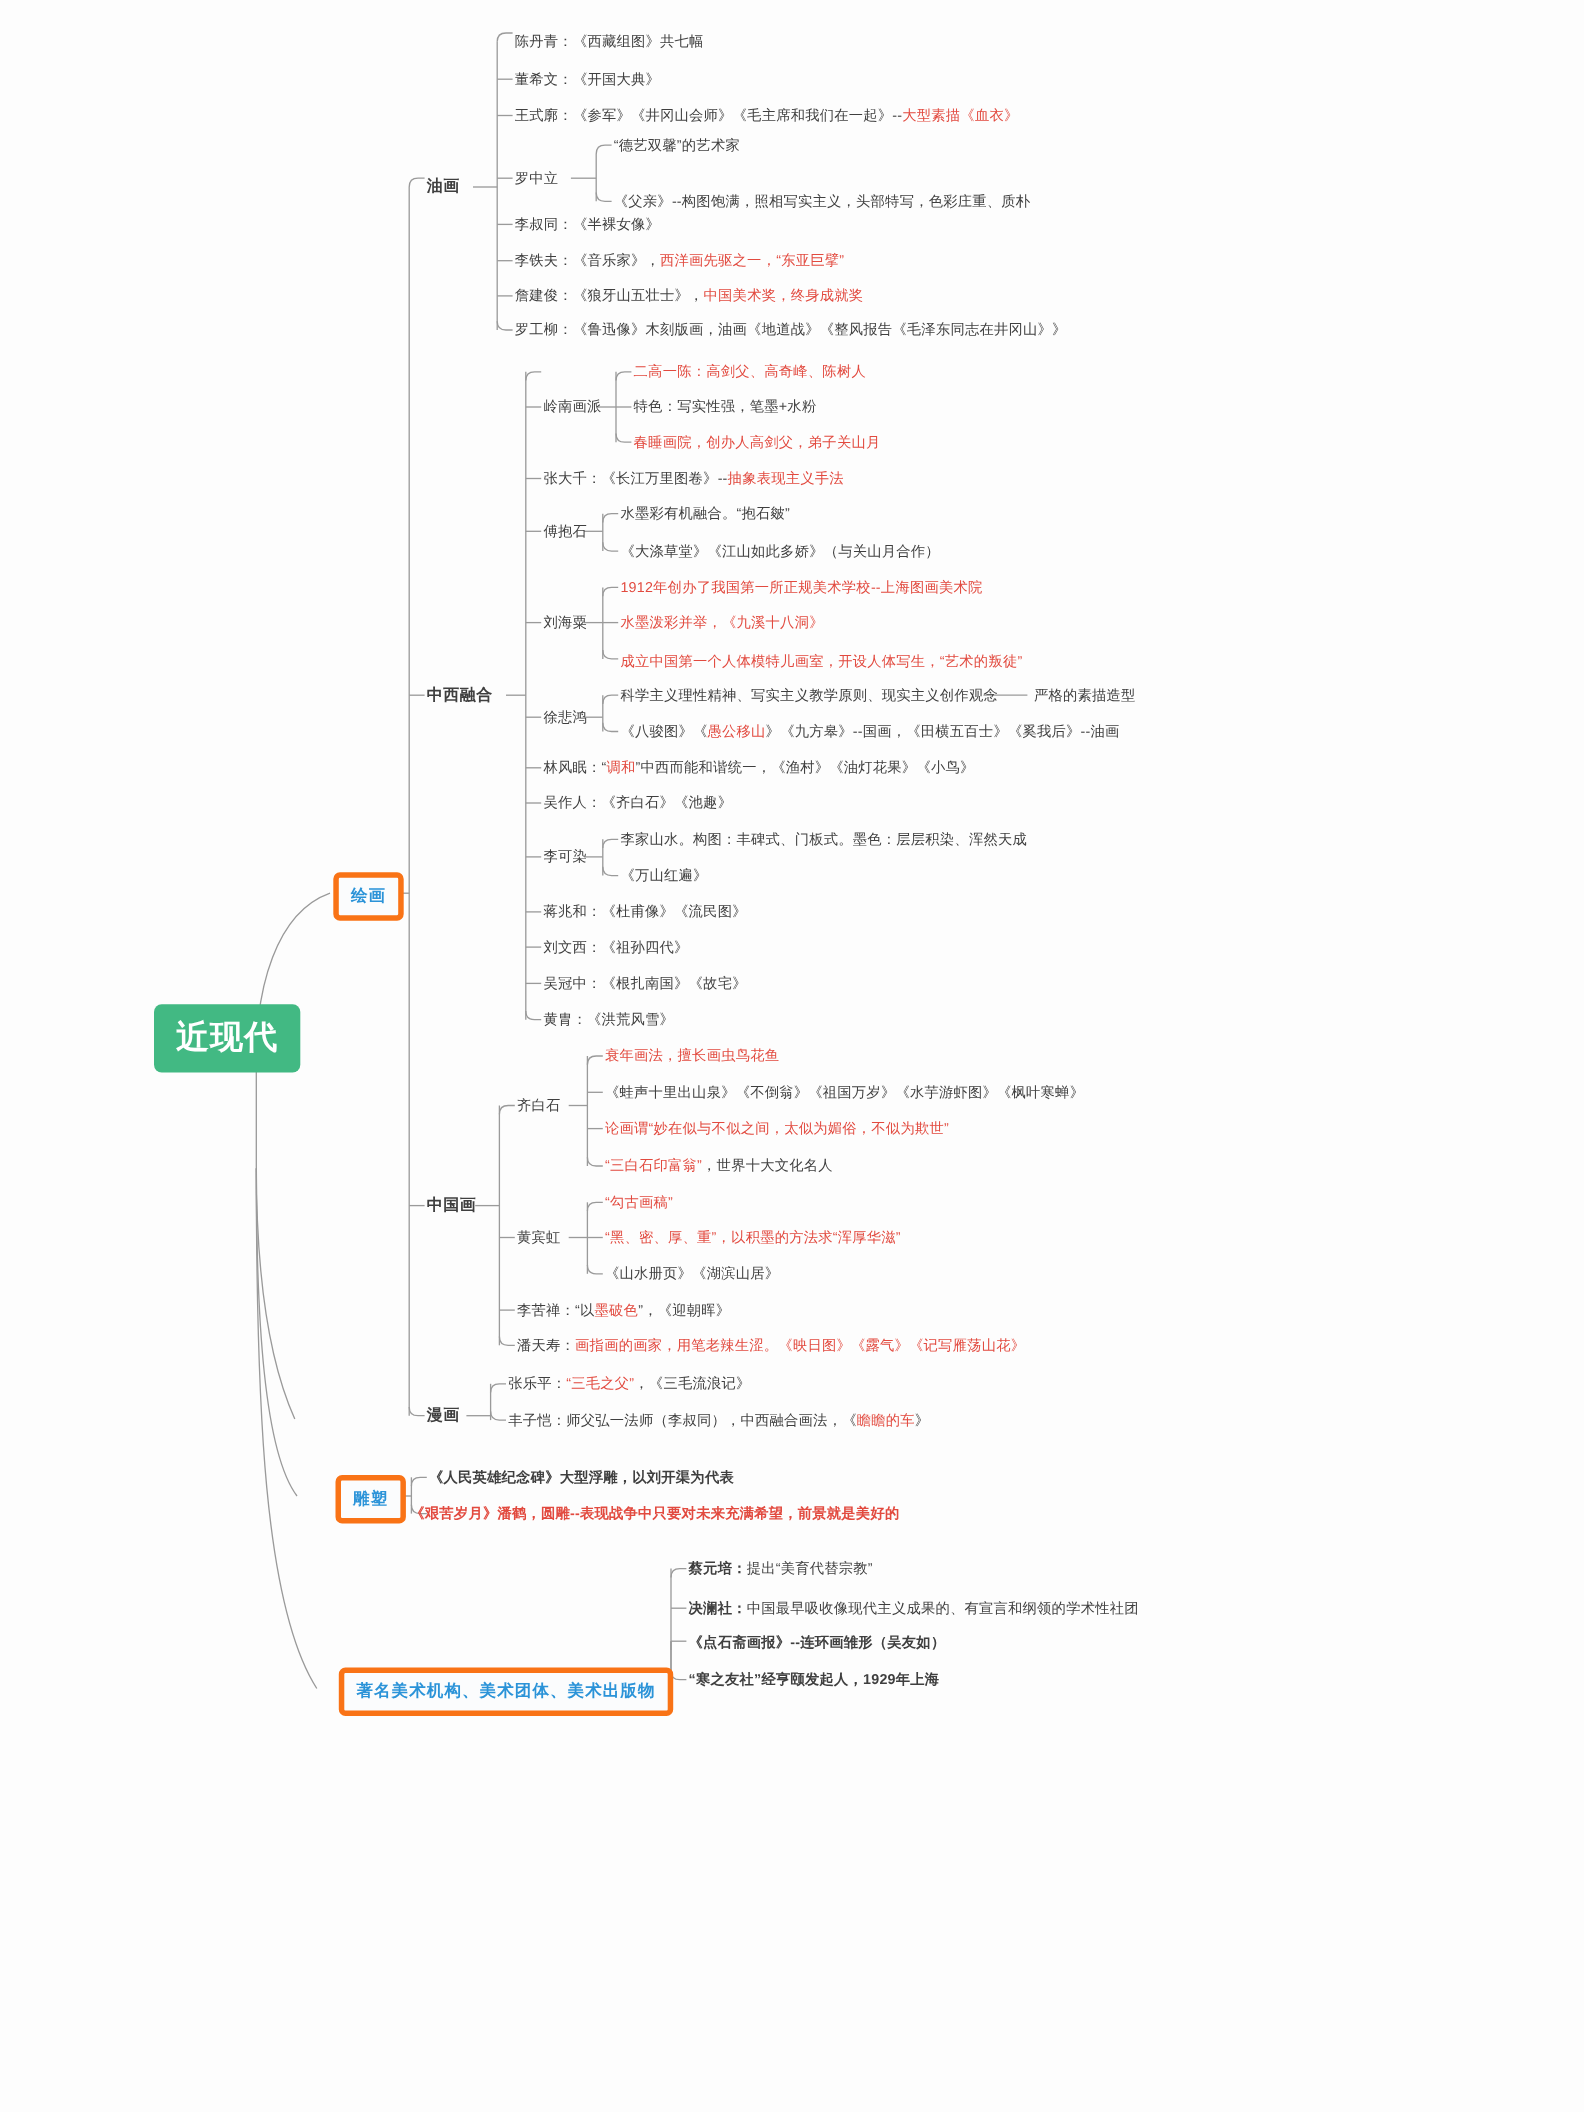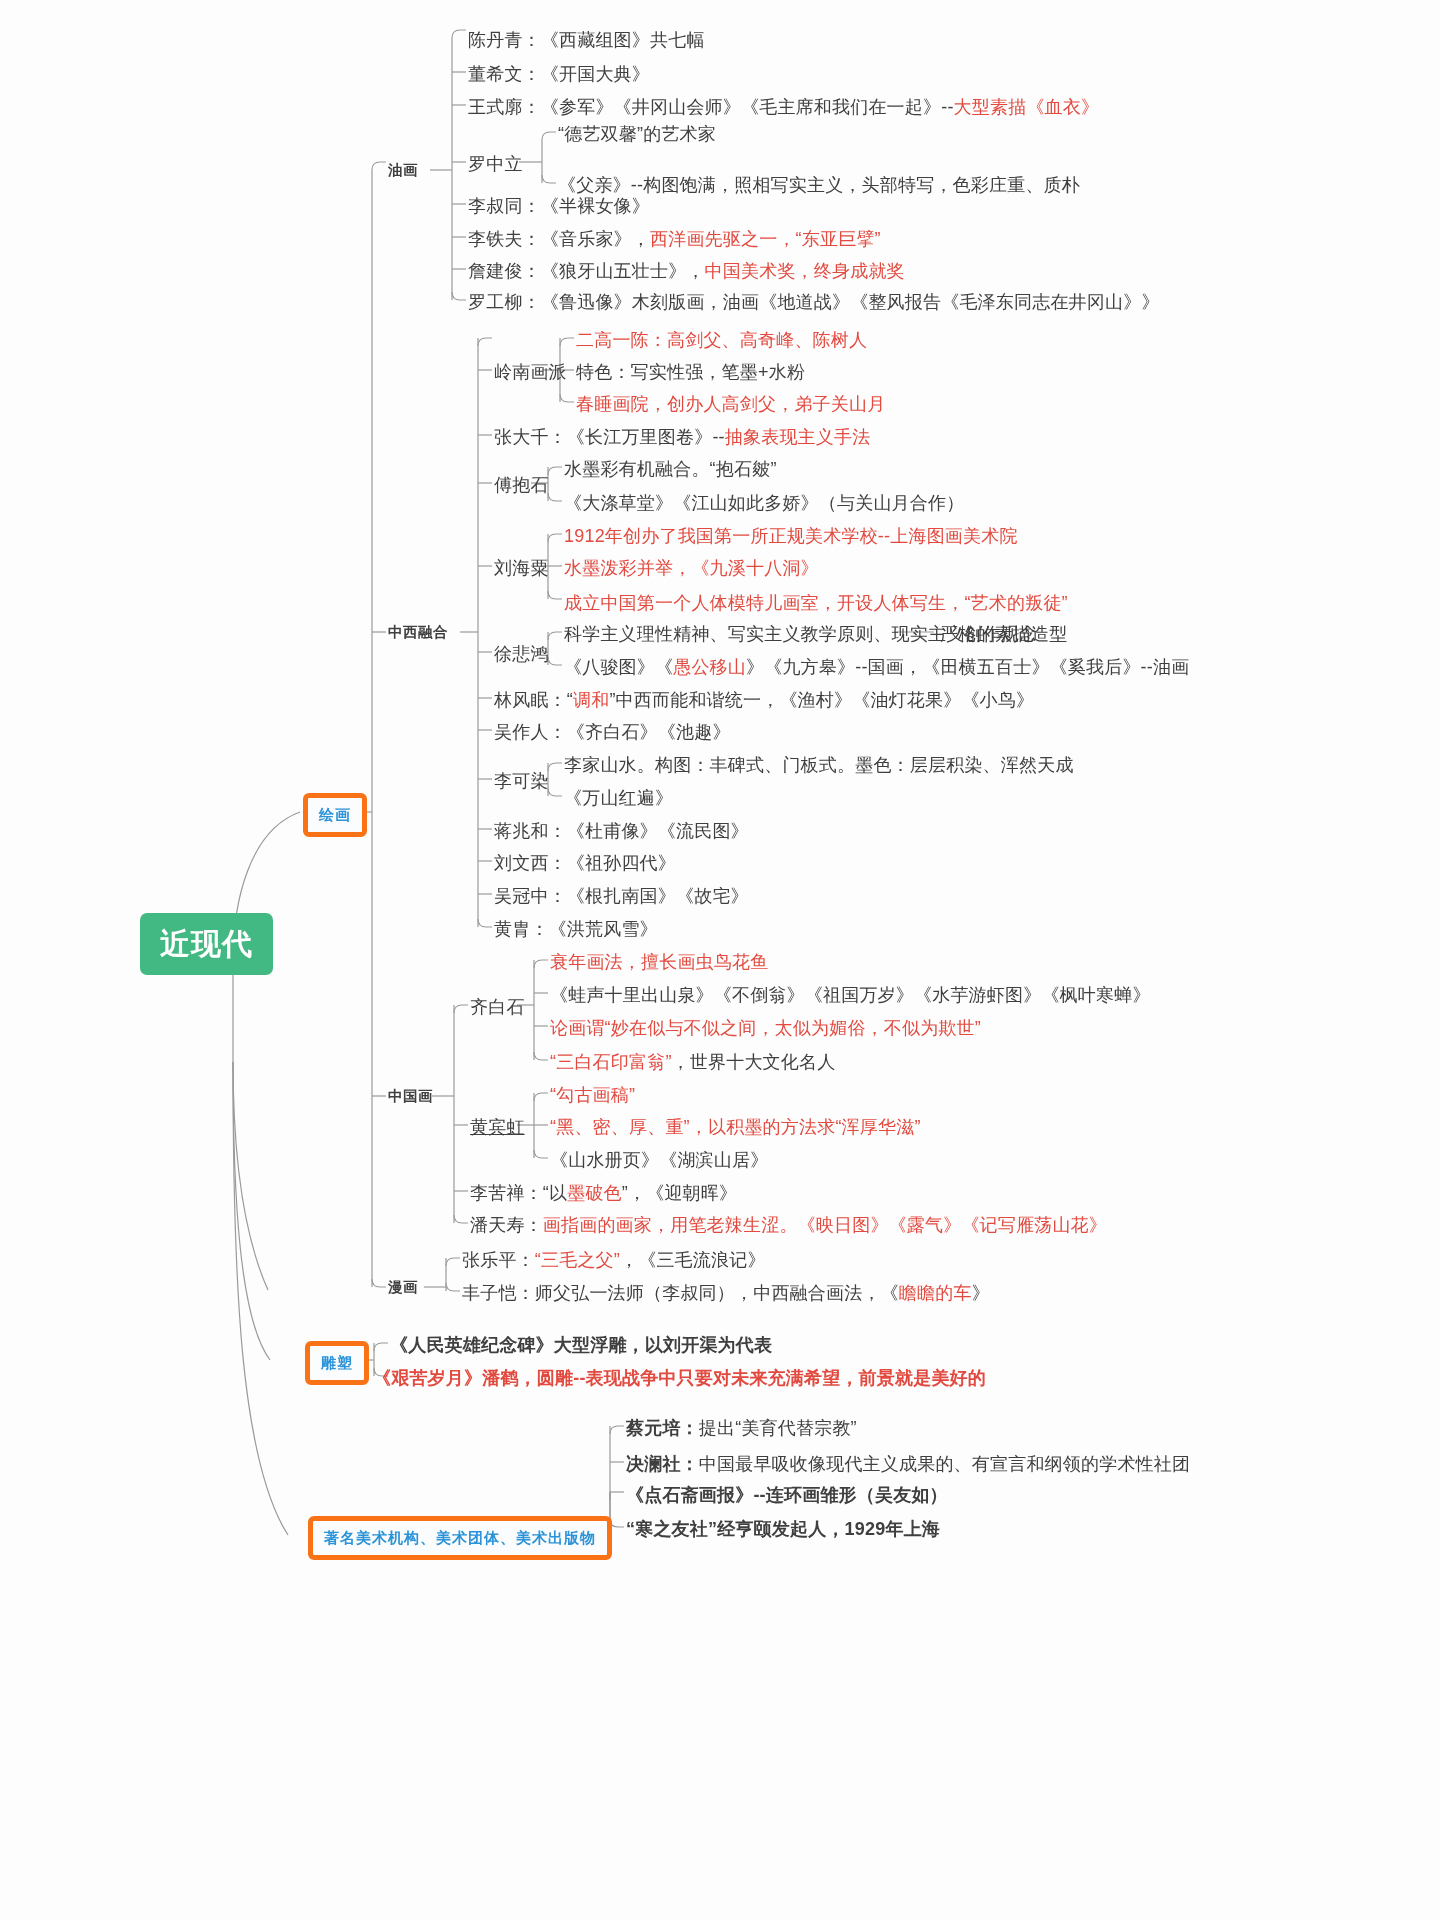--- a/index.html
+++ b/index.html
@@ -49,21 +49,21 @@
   }
   
   .l2 {
     font-size: 14.5px;
     font-weight: bold;
     color: #3f3f3f;
     letter-spacing: .5px;
   }
   
   .leaf {
-    font-size: 18px;
+    font-size: 13px;
     color: #3f3f3f;
     letter-spacing: .2px;
   }
   .red { color: #e24a3f; }
   .bold { font-weight: bold; }
 </style>
 </head>
 <body>
 
 <div id="canvas">
@@ -242,21 +242,21 @@
   <div class="node leaf" style="left:494px; top:853px;"><span>刘文西：《祖孙四代》</span></div>
   <div class="node leaf" style="left:494px; top:886px;"><span>吴冠中：《根扎南国》《故宅》</span></div>
   <div class="node leaf" style="left:494px; top:919px;"><span>黄胄：《洪荒风雪》</span></div>
 
   <div class="node leaf" style="left:470px; top:997px;">齐白石</div>
   <div class="node leaf" style="left:550px; top:952px;"><span class="red">衰年画法，擅长画虫鸟花鱼</span></div>
   <div class="node leaf" style="left:550px; top:985px;"><span>《蛙声十里出山泉》《不倒翁》《祖国万岁》《水芋游虾图》《枫叶寒蝉》</span></div>
   <div class="node leaf" style="left:550px; top:1018px;"><span class="red">论画谓“妙在似与不似之间，太似为媚俗，不似为欺世”</span></div>
   <div class="node leaf" style="left:550px; top:1052px;"><span class="red">“三白石印富翁”</span><span>，世界十大文化名人</span></div>
 
-  <div class="node leaf" style="left:470px; top:1117px;text-decoration:underline;">黄宾虹</div>
+  <div class="node leaf" style="left:470px; top:1117px;">黄宾虹</div>
   <div class="node leaf" style="left:550px; top:1085px;"><span class="red">“勾古画稿”</span></div>
   <div class="node leaf" style="left:550px; top:1117px;"><span class="red">“黑、密、厚、重”，以积墨的方法求“浑厚华滋”</span></div>
   <div class="node leaf" style="left:550px; top:1150px;"><span>《山水册页》《湖滨山居》</span></div>
 
   <div class="node leaf" style="left:470px; top:1183px;"><span>李苦禅：“以</span><span class="red">墨破色</span><span>”，《迎朝晖》</span></div>
   <div class="node leaf" style="left:470px; top:1215px;"><span>潘天寿：</span><span class="red">画指画的画家，用笔老辣生涩。《映日图》《露气》《记写雁荡山花》</span></div>
 
   <div class="node leaf" style="left:462px; top:1250px;"><span>张乐平：</span><span class="red">“三毛之父”</span><span>，《三毛流浪记》</span></div>
   <div class="node leaf" style="left:462px; top:1283px;"><span>丰子恺：师父弘一法师（李叔同），中西融合画法，《</span><span class="red">瞻瞻的车</span><span>》</span></div>
 

